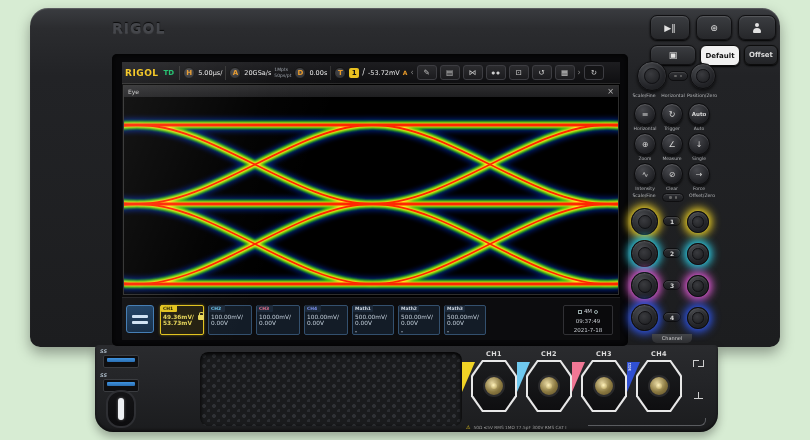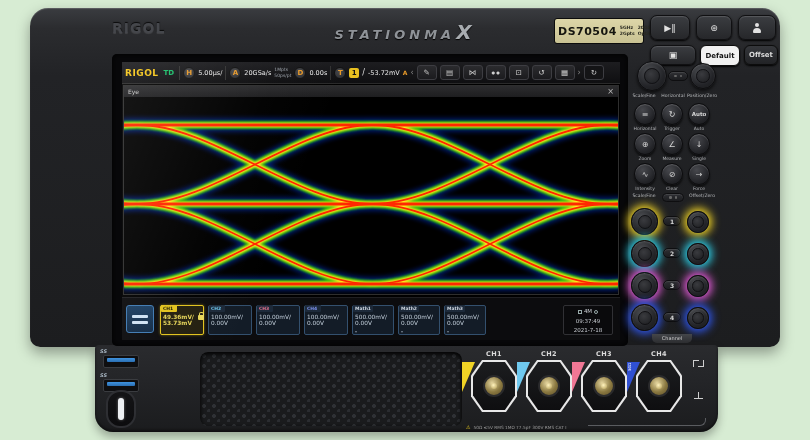--- a/index.html
+++ b/index.html
@@ -148,34 +148,20 @@
 </style>
 </head>
 <body>
 
 <div class="stage" style="background:#d7ecd3">
 
   <div class="abs device-top"></div>
   <div class="abs device-bottom"></div>
 
   <div class="abs rigol-logo">RIGOL</div>
-  <div class="abs stationmax">
-    <span>STATIONMA</span><span class="bigx">X</span>
-  </div>
-  <div class="abs badge">
-    <span class="model">DS70504</span>
-    <span class="specs">
-      <span>5GHz</span>
-        <span>2Gpts</span>
-    </span>
-    <span class="specs">
-      <span>20GSa/s</span>
-        <span>Option</span>
-    </span>
-  </div>
   <div class="abs hbtn" style="left:650px;top:15px;width:40px;height:25px">
     <span class="g">▶‖</span>
   </div>
   <div class="abs hbtn" style="left:696px;top:15px;width:36px;height:25px">
     <span class="g">⊛</span>
   </div>
   <div class="abs hbtn" style="left:738px;top:15px;width:38px;height:25px">
     <span class="person"></span>
   </div>
   <div class="abs hbtn" style="left:650px;top:45px;width:46px;height:20px">

